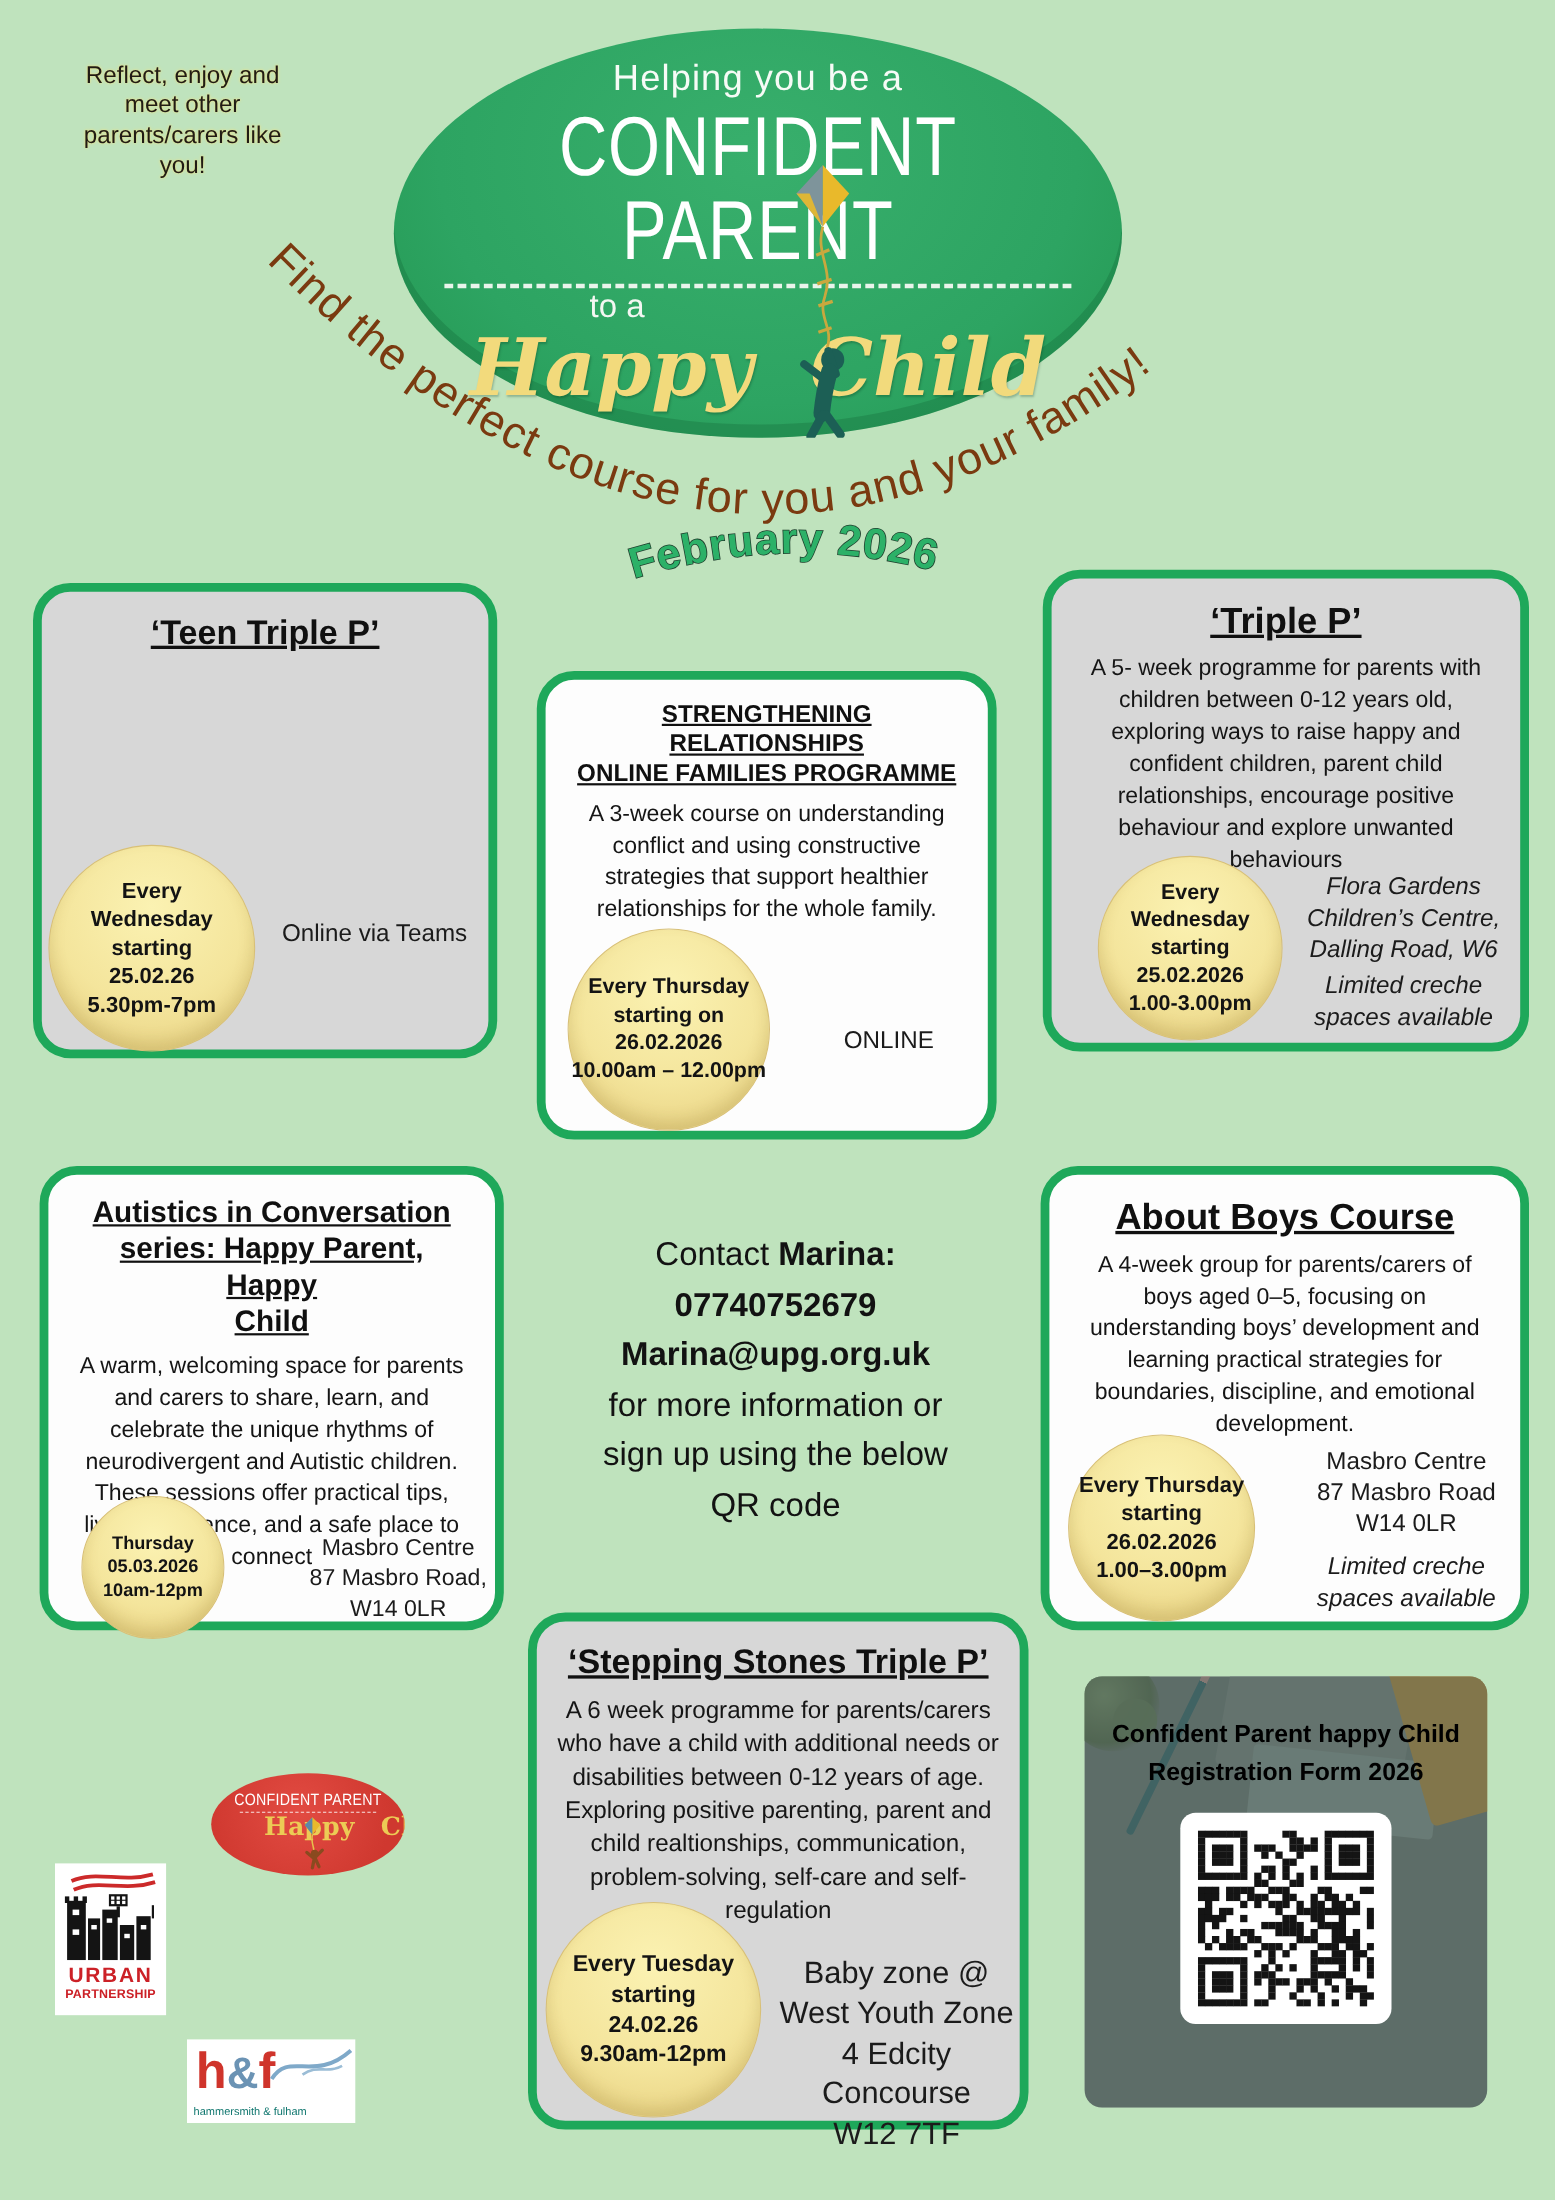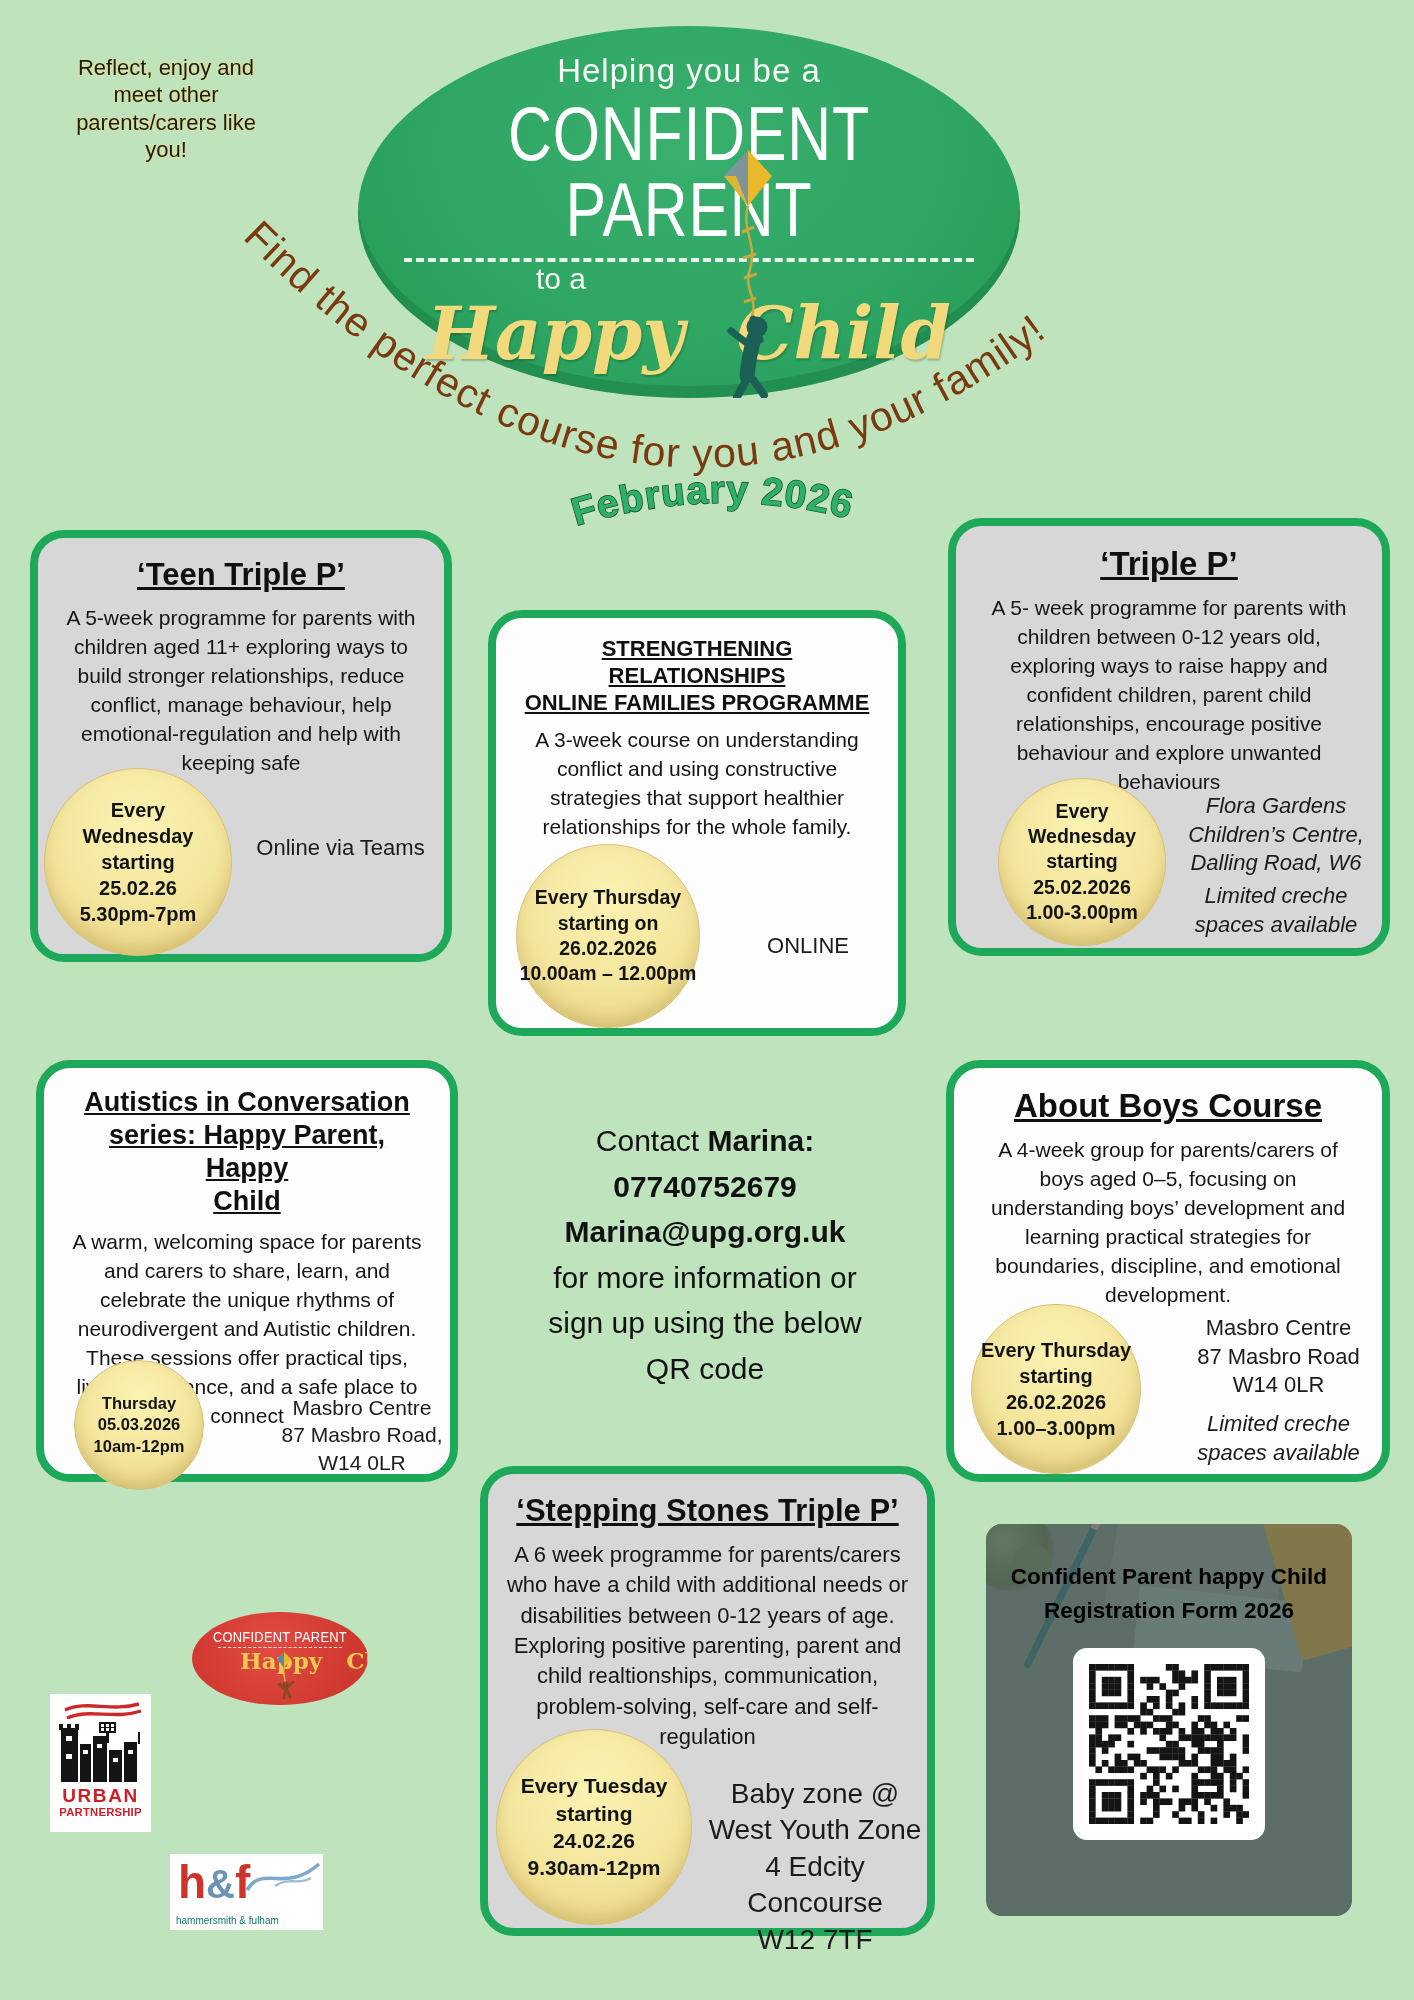--- a/index.html
+++ b/index.html
@@ -126,21 +126,20 @@
 
   <svg class="feb-svg" width="1414" height="600">
     <path id="febArc" d="M 576 526 Q 712 484 846 518" fill="none"></path>
     <text font-size="39" font-weight="bold" fill="#2cb168" stroke="#1d3c2b" stroke-width="1.4" letter-spacing="1" style="paint-order:stroke">
       <textPath href="#febArc">February 2026</textPath>
     </text>
   </svg>
 
   <section class="card gray" style="left:30px;top:530px;width:422px;height:432px">
     <h2 class="cardtitle t31">‘Teen Triple P’</h2>
-    <p class="body">A 5-week programme for parents with children aged 11+ exploring ways to build stronger relationships, reduce conflict, manage behaviour, help emotional-regulation and help with keeping safe</p>
     <div class="circle" style="left:6px;top:230px;width:186px;height:186px;font-size:20px">
       <div>
         <span class="ln">Every</span>
         <span class="ln">Wednesday</span>
         <span class="ln">starting</span>
         <span class="ln">25.02.26</span>
         <span class="ln">5.30pm-7pm</span>
       </div>
     </div>
     <div class="loc" style="left:190px;top:296px;width:225px;font-size:22px">Online via Teams</div>

